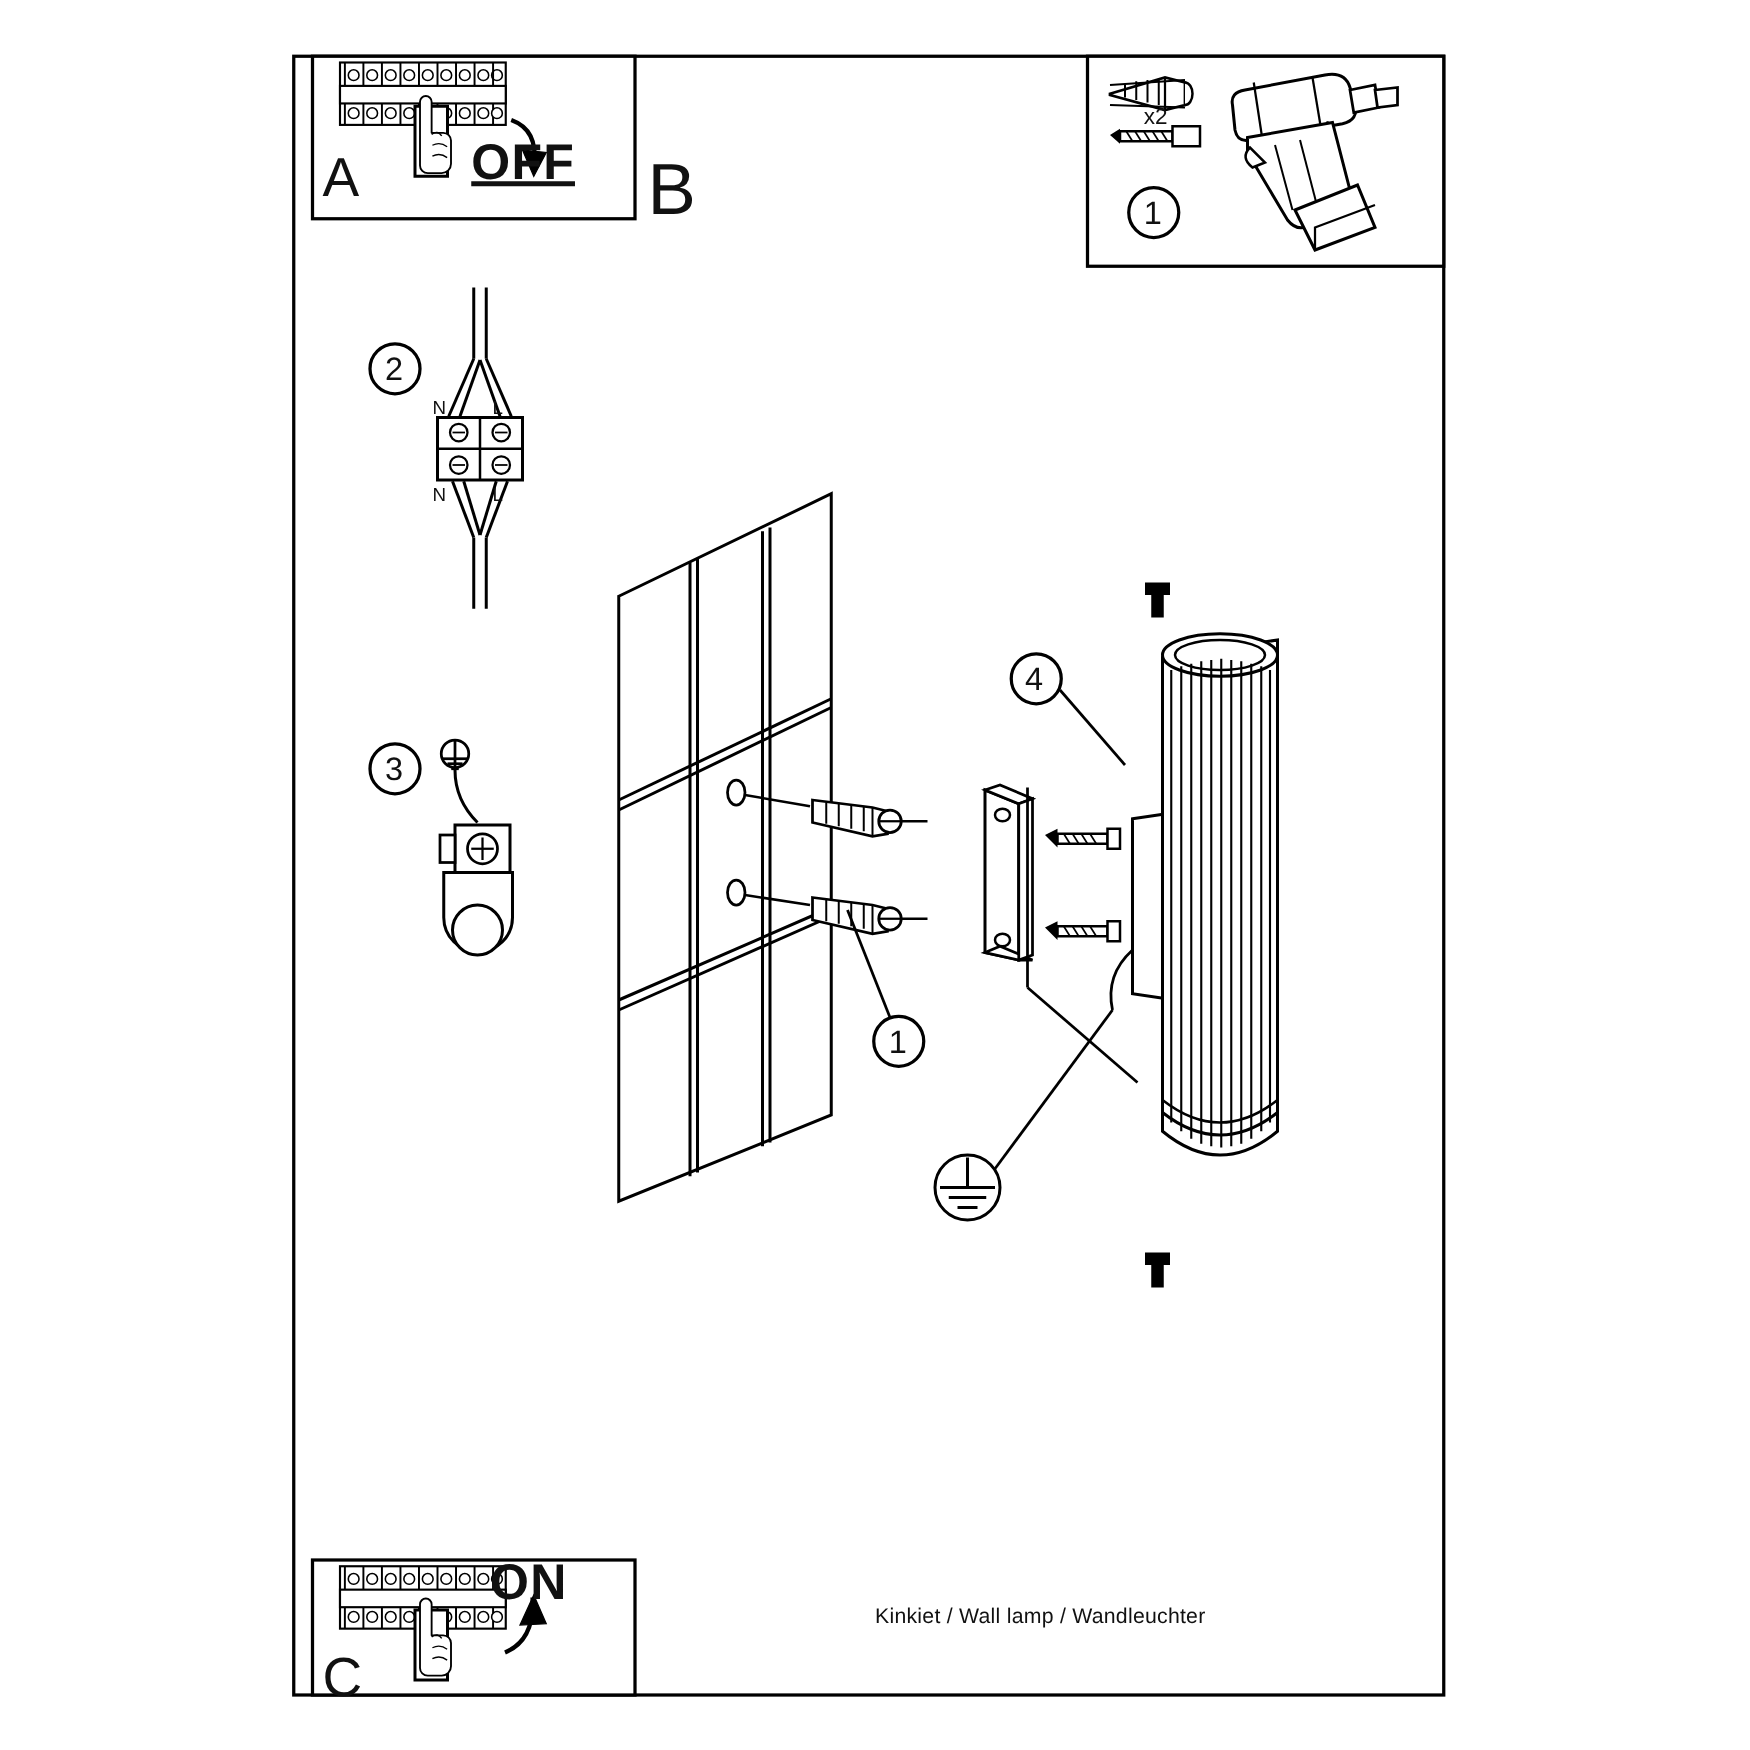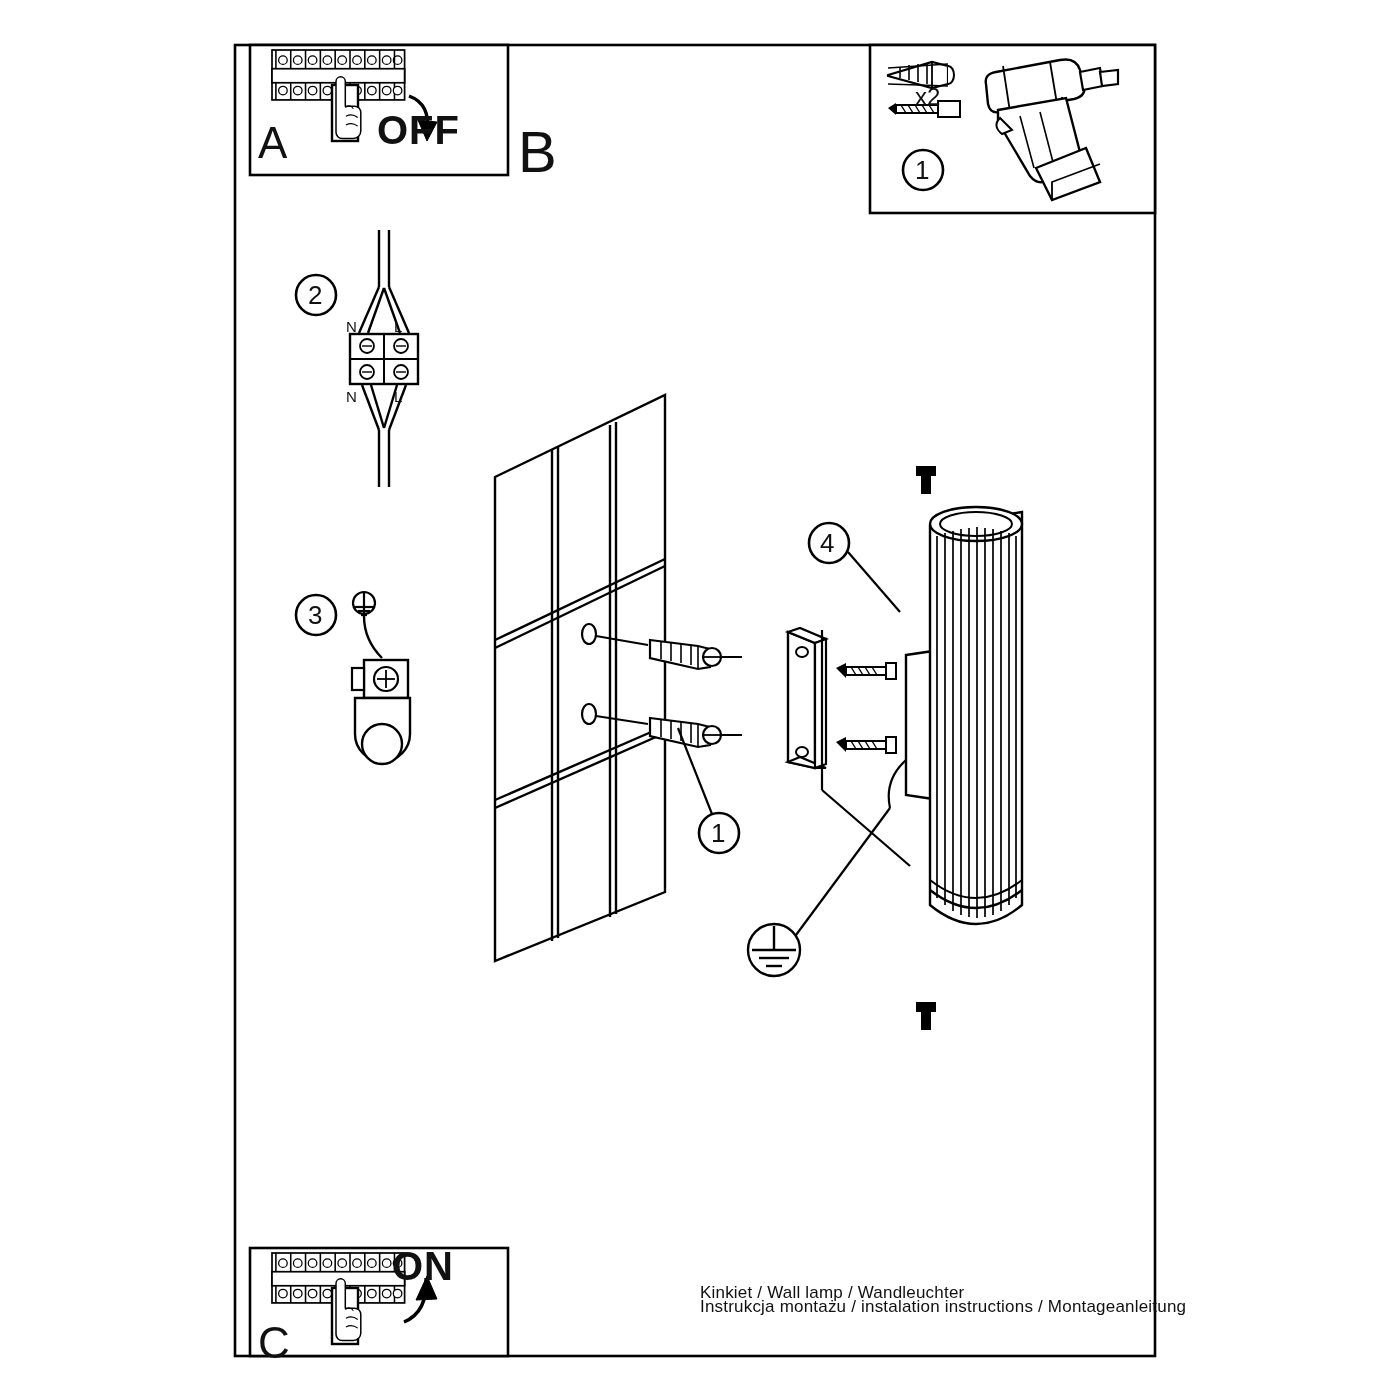--- a/index.html
+++ b/index.html
@@ -387,41 +387,40 @@
       <use href="#hand-pointer"></use>
     </g>
 
     <path d="M404,1322 q24,-10 22,-44" fill="none" stroke="#000" stroke-width="3.4"></path>
     <path d="M416,1300 L427,1276 L437,1299 Z" fill="#000" stroke="#000" stroke-width="1"></path>
   </g>
 </svg>
 
 <div class="txt big-letter" style="left:258px; top:118px;">A</div>
 
-<div class="txt word" style="left:377px; top:108px;">OFF</div>
+<div class="txt word" style="left:377px; top:108px;text-decoration:underline;">OFF</div>
 
 <div class="txt big-letter big-letter-b" style="left:518px; top:118px;">B</div>
 
-<div class="txt small" style="left:915px; top:83px; font-size:24px;">x2</div>
+<div class="txt small" style="left:915px; top:83px; font-size:18px;">x2</div>
 
 <div class="txt" style="left:915px; top:155px; font-size:26px;">1</div>
 
 <div class="txt" style="left:308px; top:280px; font-size:26px;">2</div>
 
 <div class="txt tiny" style="left:346px; top:318px; font-size:15px;">N</div>
 <div class="txt tiny" style="left:394px; top:318px; font-size:15px;">L</div>
 <div class="txt tiny" style="left:346px; top:388px; font-size:15px;">N</div>
 <div class="txt tiny" style="left:394px; top:388px; font-size:15px;">L</div>
 
 <div class="txt" style="left:308px; top:600px; font-size:26px;">3</div>
 
 <div class="txt" style="left:711px; top:818px; font-size:26px;">1</div>
 
 <div class="txt" style="left:820px; top:528px; font-size:26px;">4</div>
 
 <div class="txt big-letter" style="left:258px; top:1318px;">C</div>
 
 <div class="txt word" style="left:392px; top:1244px;">ON</div>
 
-<div class="txt footer-line" style="left:700px; top:1297px;">Instrukcja montażu / instalation instructions / Montageanleitung</div>
 <div class="txt footer-line" style="left:700px; top:1283px;">Kinkiet / Wall lamp / Wandleuchter</div>
 
 </div>
 
 </body></html>

